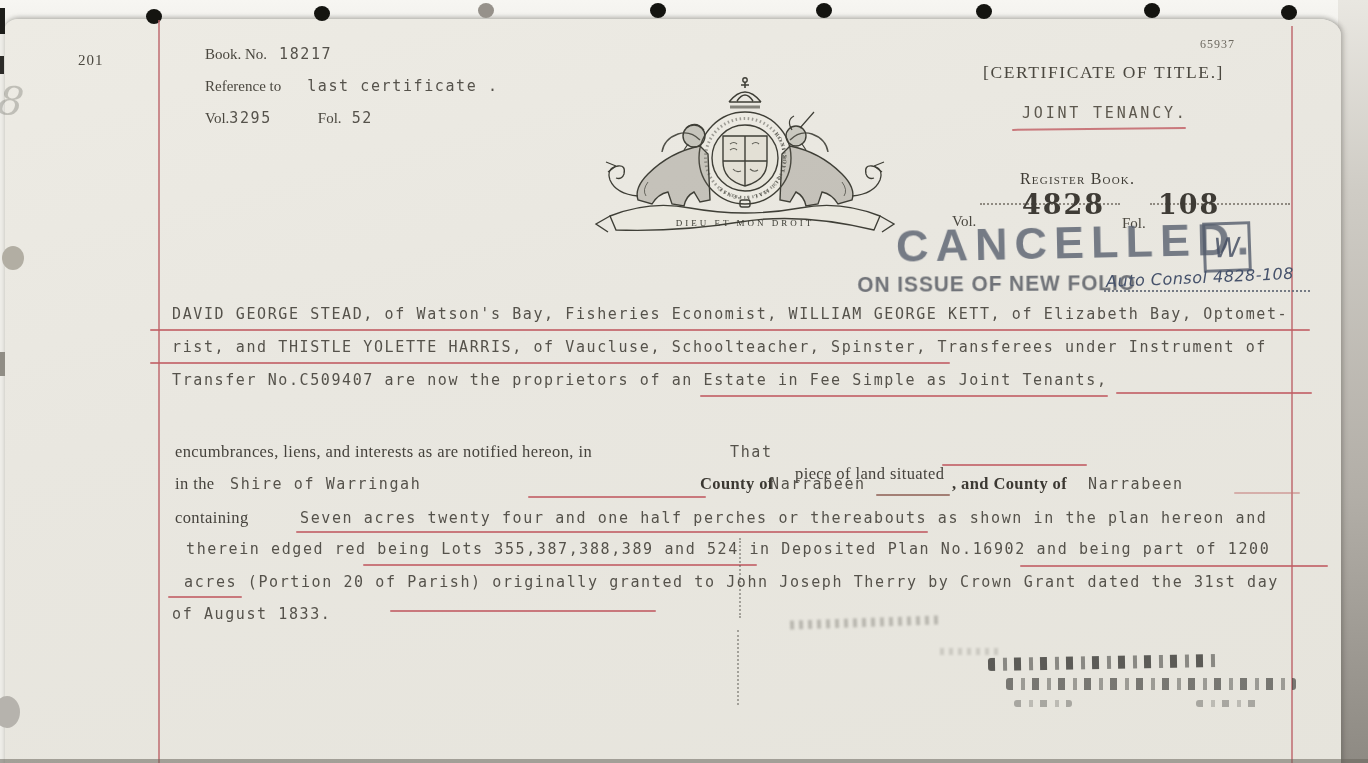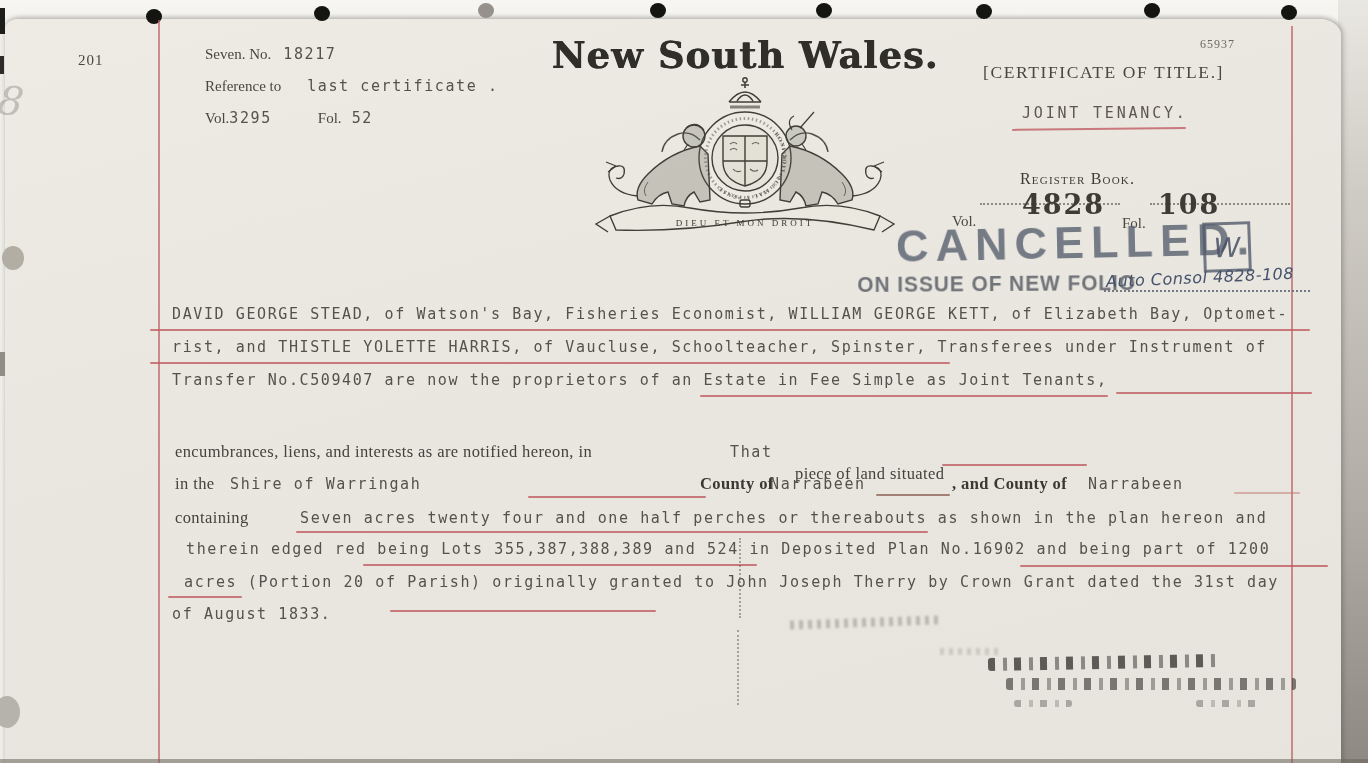--- a/index.html
+++ b/index.html
@@ -69,34 +69,33 @@
   <div class="sliver" style="left:0;top:352px;width:5px;height:24px;background:#908d85;"></div>
   <div class="abs pencil8" style="left:-2px;top:78px;transform:rotate(8deg);">8</div>
   <div class="sliver" style="left:2px;top:246px;width:22px;height:24px;border-radius:50%;background:#b2aea3;"></div>
   <div class="sliver" style="left:-6px;top:696px;width:26px;height:32px;border-radius:50%;background:#b6b3ad;"></div>
 
   <div class="margin-line" style="left:158px;top:20px;height:743px;"></div>
   <div class="margin-line" style="left:1291px;top:26px;height:737px;"></div>
 
   <div class="abs small-serif" style="left:78px;top:52px;letter-spacing:1px;">201</div>
   <div class="abs" style="left:205px;top:45px;">
-    <span class="small-serif">Seven. No.</span>
+    <span class="small-serif">Book. No.</span>
     <span class="mono" style="margin-left:8px;">18217</span>
   </div>
   <div class="abs" style="left:205px;top:77px;">
     <span class="small-serif">Reference to</span>
     <span class="mono" style="margin-left:22px;">last certificate .</span>
   </div>
   <div class="abs" style="left:205px;top:109px;">
     <span class="small-serif">Vol.</span><span class="mono">3295</span>
     <span class="small-serif" style="margin-left:42px;">Fol.</span>
     <span class="mono" style="margin-left:6px;">52</span>
   </div>
 
-  <div class="abs nsw-title" style="left:520px;top:33px;width:450px;">New South Wales.</div>
 
   <svg class="abs" style="left:582px;top:74px;" width="326" height="168" viewBox="0 0 326 168">
     <defs>
         <path id="garterArc" d="M163 46 a38 38 0 1 1 -0.01 0"></path>
       </defs>
     <g stroke="#3f3f37" fill="none" stroke-width="1.4">
 
       <path d="M147 28 h32 M147 28 q16 -20 32 0 M155 27 q8 -12 16 0"></path>
       <path d="M163 8 v6 M159 11 h8" stroke-width="1.6"></path>
       <circle cx="163" cy="6" r="2.2"></circle>

